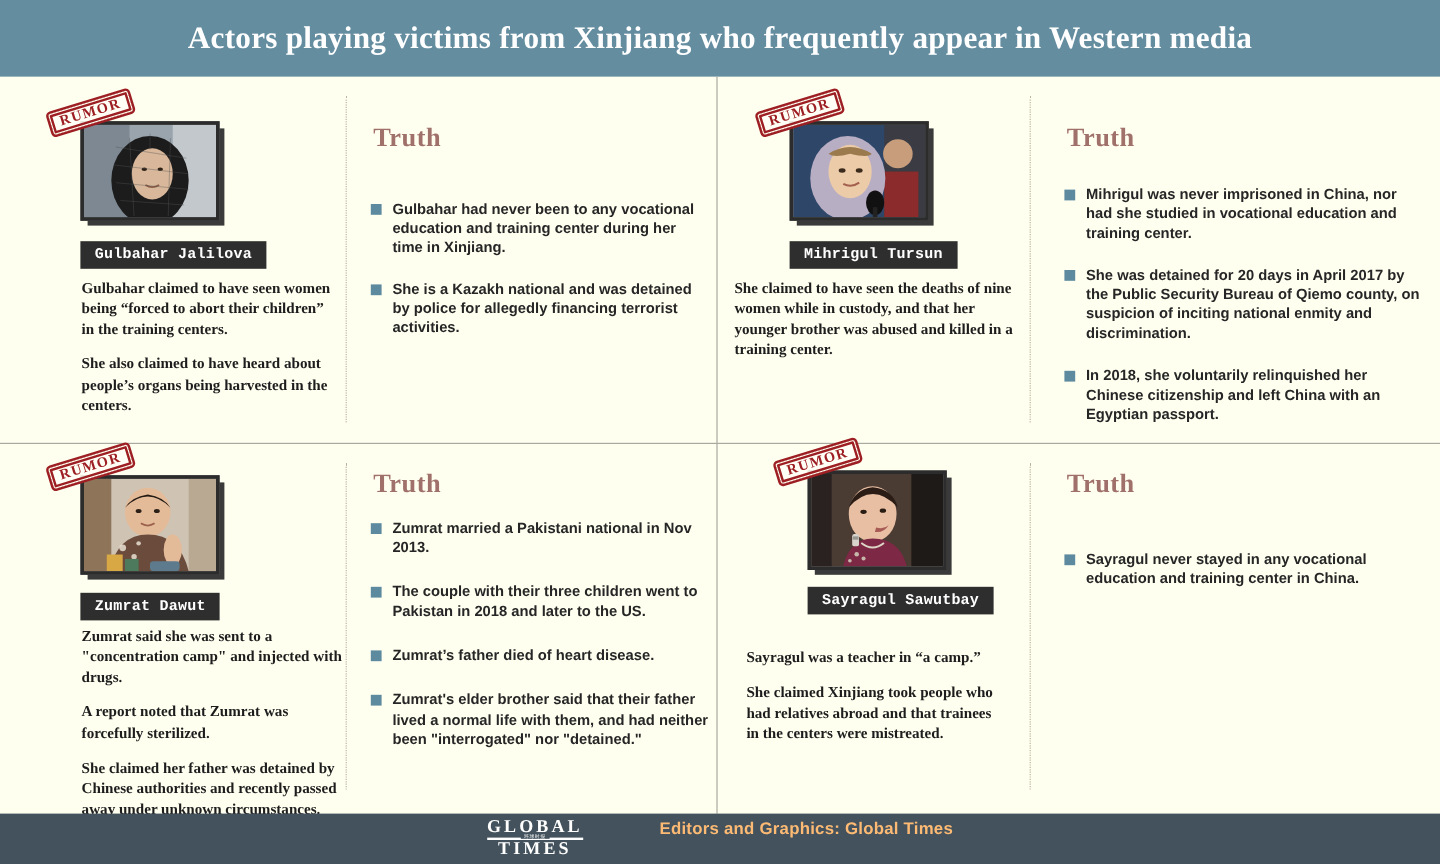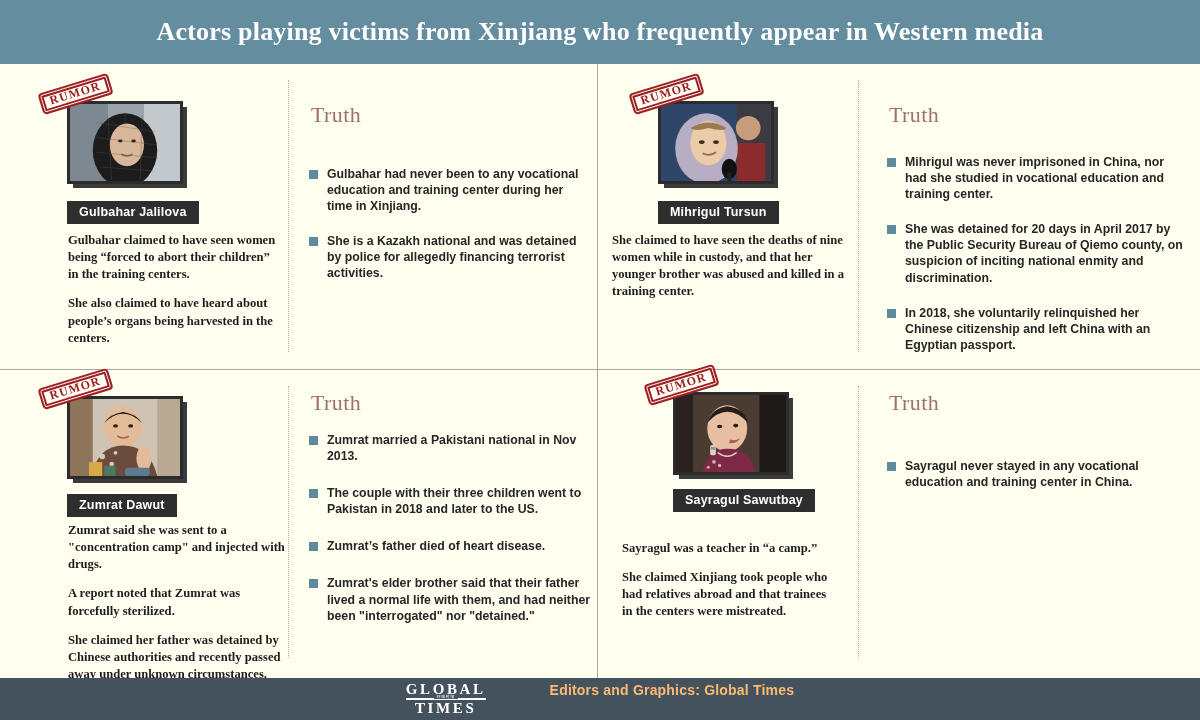--- a/index.html
+++ b/index.html
@@ -94,21 +94,21 @@
     font-weight:700;
     letter-spacing:1.2px;
     color:#9d1f23;
     line-height:1.05;
   }
 
   .nameplate {
     position:absolute;
     background:#2e2e2e;
     color:#ffffff;
-    font-family:Liberation Sans, sans-serif;
+    font-family:Liberation Mono, monospace;
     font-weight:700;
     font-size:12.5px;
     padding:4px 12px 5px;
     letter-spacing:.2px;
     white-space:nowrap;
   }
   .q1 .nameplate { left:67px;  top:137px; }
   .q2 .nameplate { left:60px;  top:137px; }
   .q3 .nameplate { left:67px;  top:124px; }
   .q4 .nameplate { left:75px;  top:119px; }
@@ -129,21 +129,21 @@
   .claims p:last-child { margin-bottom:0; }
 
   
   .truth-side { position:absolute; top:0; height:305px; }
   .q1 .truth-side, .q3 .truth-side { left:289px; width:308px; }
   .q2 .truth-side, .q4 .truth-side { left:261px; width:336px; }
 
   .truth-title {
     position:absolute;
     font-family:"Liberation Serif", serif;
-    font-weight:400;
+    font-weight:700;
     font-size:22px;
     color:#a0716a;
     letter-spacing:.4px;
   }
   .q1 .truth-title { left:22px; top:38px; }
   .q2 .truth-title { left:30px; top:38px; }
   .q3 .truth-title { left:22px; top:20px; }
   .q4 .truth-title { left:30px; top:20px; }
 
   .truth-list { position:absolute; }

